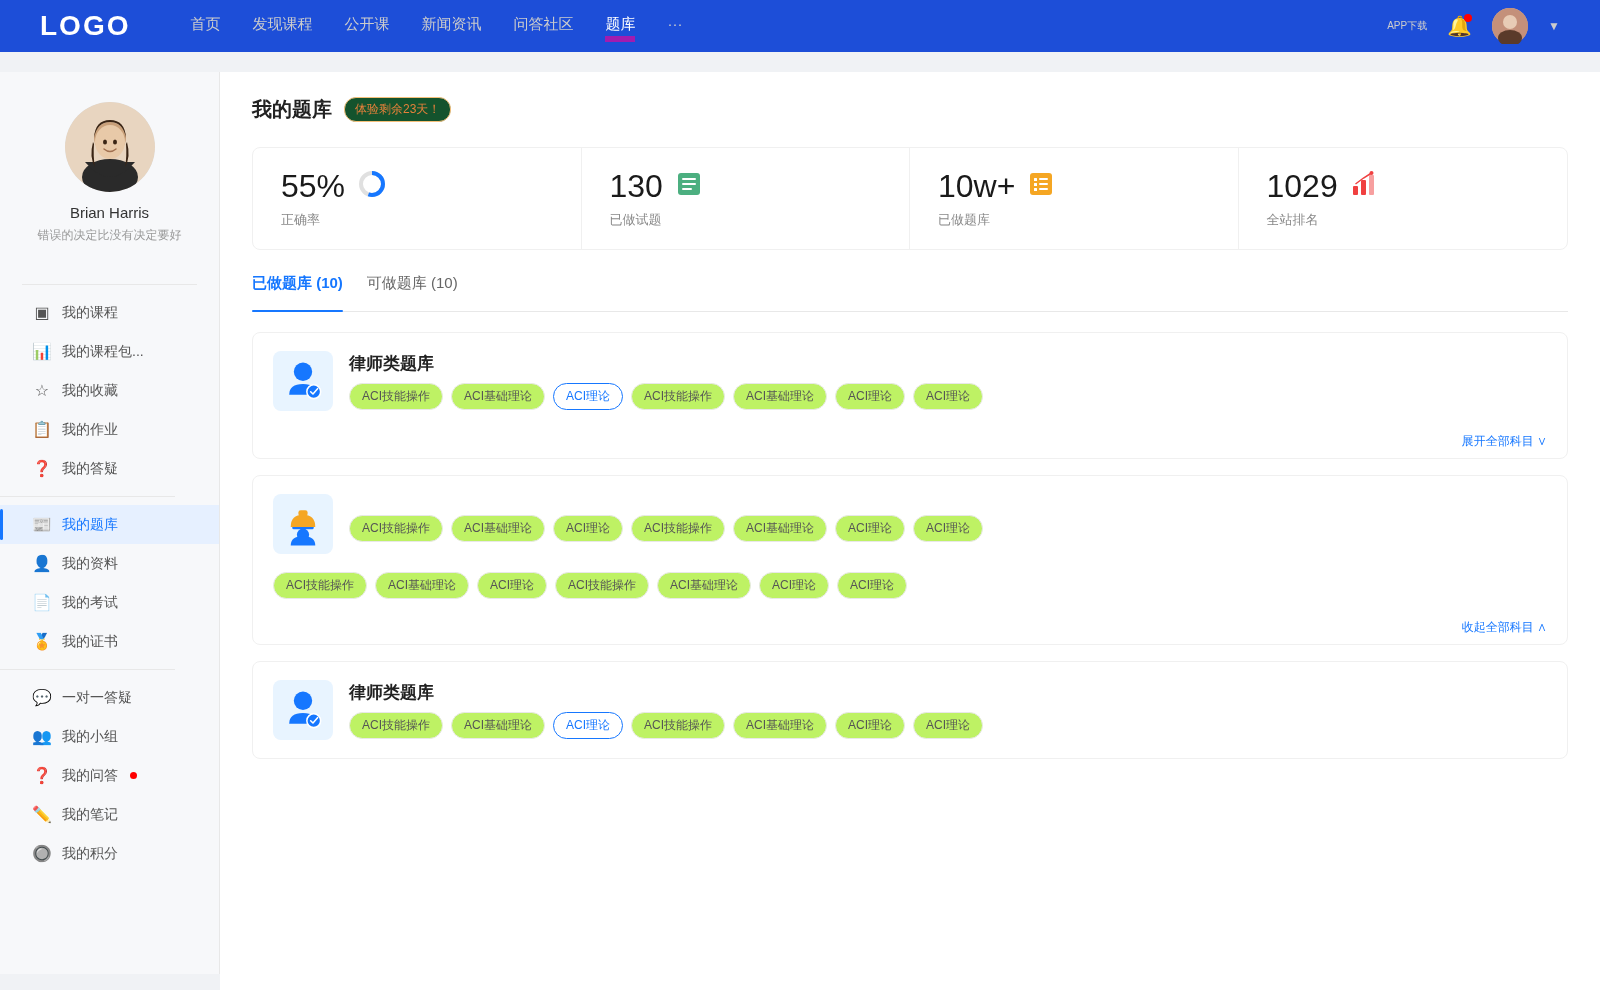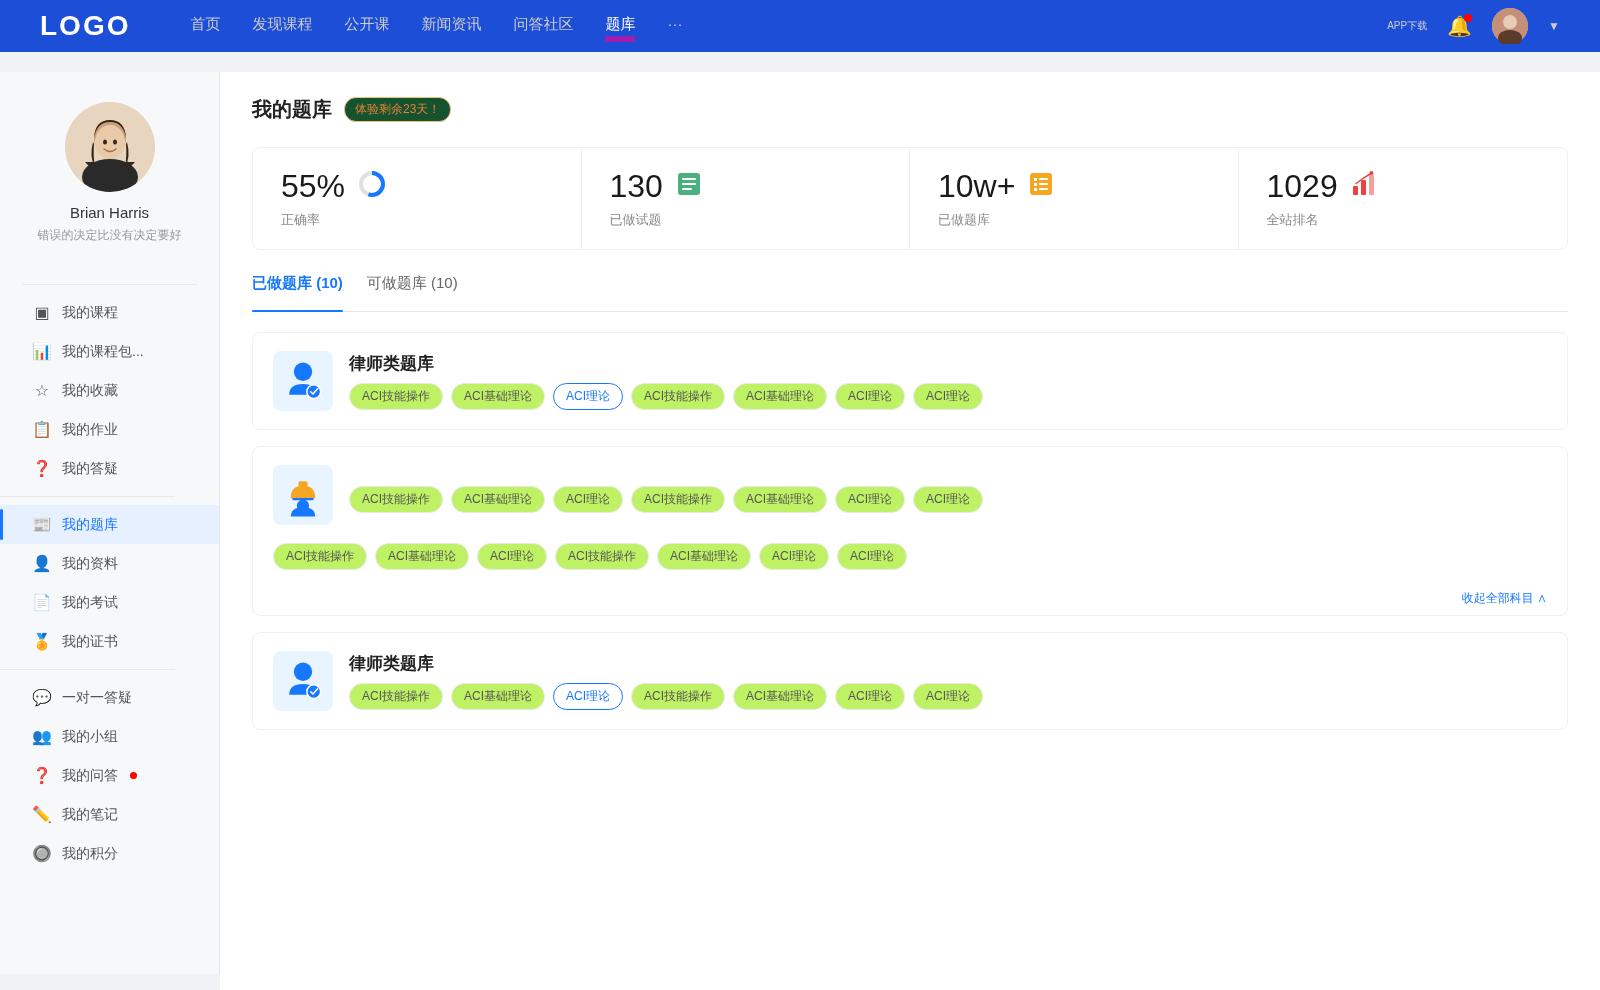--- a/index.html
+++ b/index.html
@@ -294,20 +294,23 @@
             <span class="tag">ACI技能操作</span>
             <span class="tag">ACI基础理论</span>
             <span class="tag active">ACI理论</span>
             <span class="tag">ACI技能操作</span>
             <span class="tag">ACI基础理论</span>
             <span class="tag">ACI理论</span>
             <span class="tag">ACI理论</span>
           </div>
         </div>
       </div>
+      <div class="bank-card-footer">
+        <span class="expand-btn">展开全部科目 ∨</span>
+      </div>
     </div>
 
     <div class="bank-card">
       <div class="bank-card-header">
         <div class="bank-icon-wrap">
           <svg class="bank-icon-svg" viewBox="0 0 60 60">
 
             <rect x="16" y="32" width="28" height="5" rx="2" fill="#1677ff"></rect>
             <path d="M14 34 Q14 18 30 18 Q46 18 46 34Z" fill="#f5a623"></path>
             <rect x="24" y="12" width="12" height="8" rx="3" fill="#f5a623"></rect>

